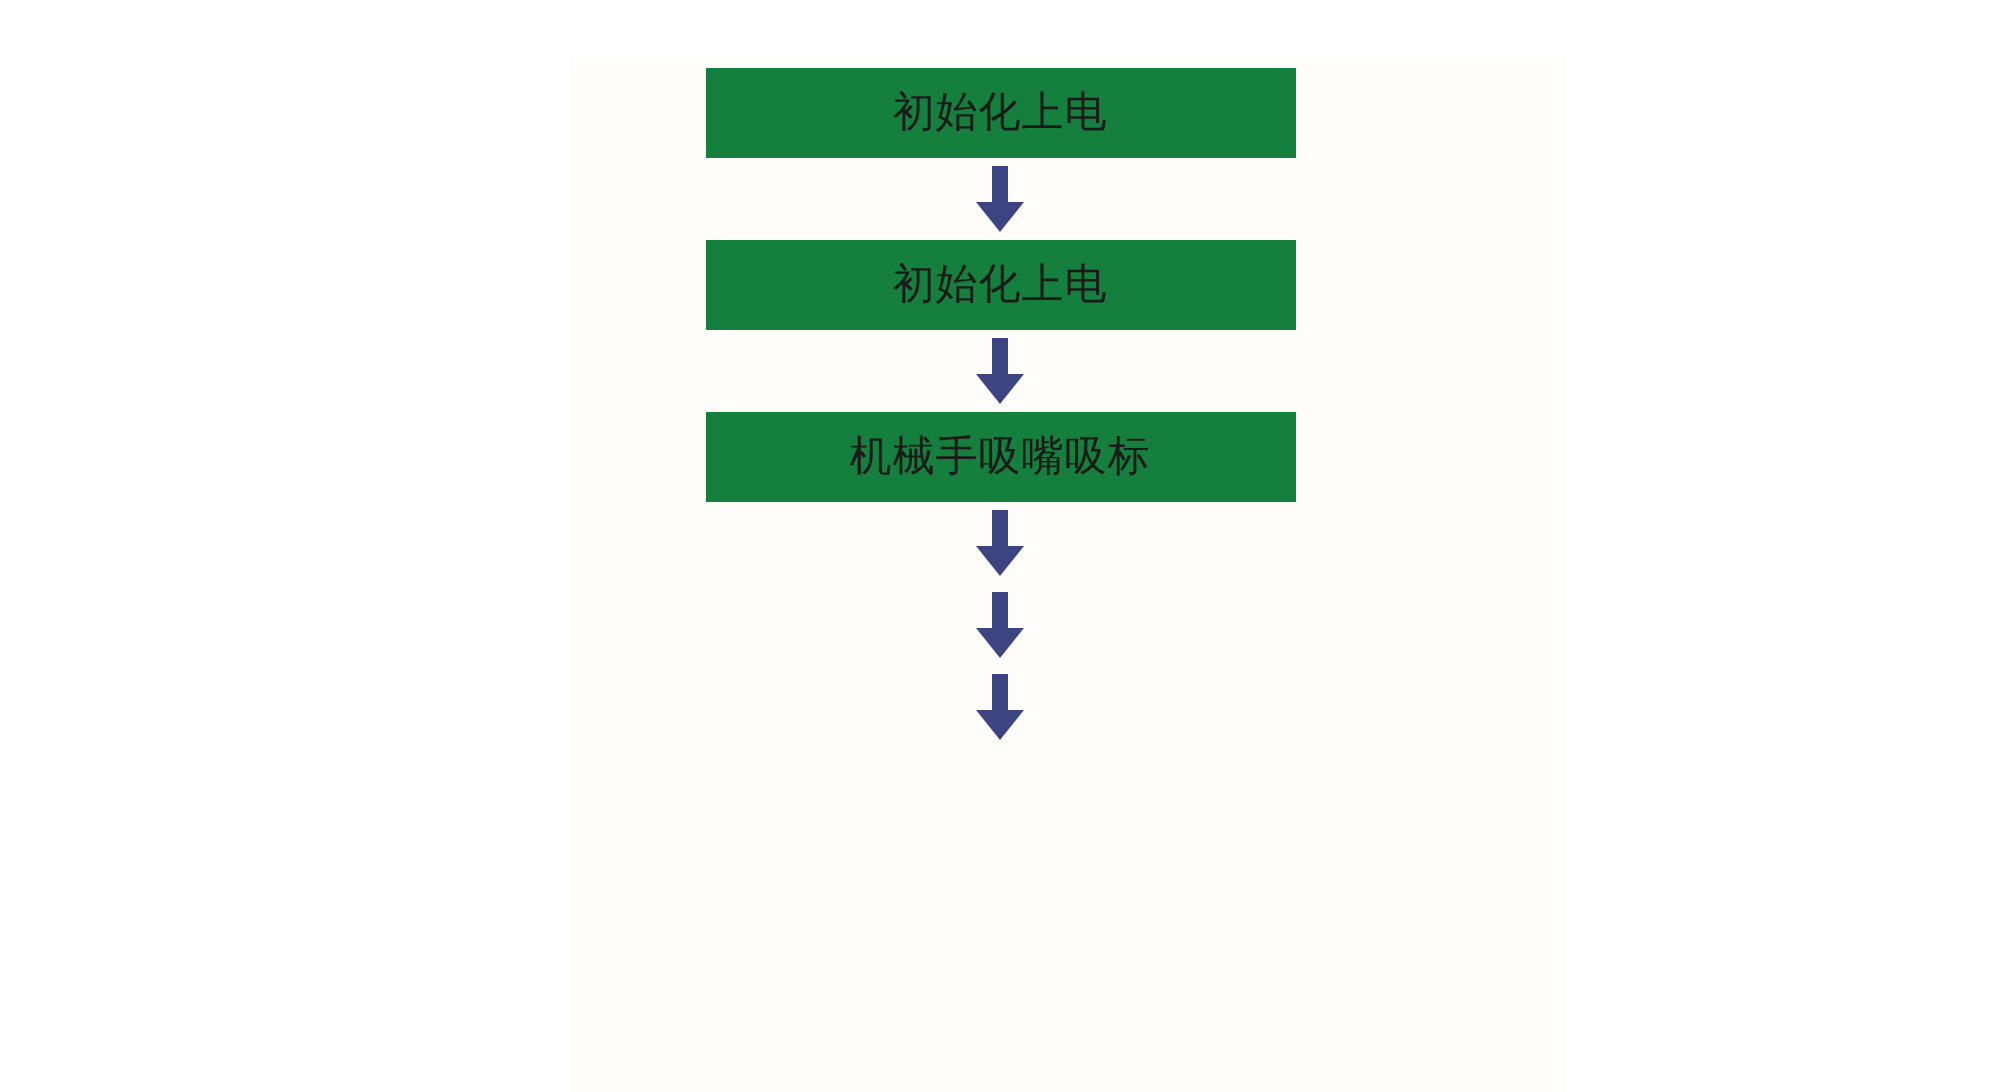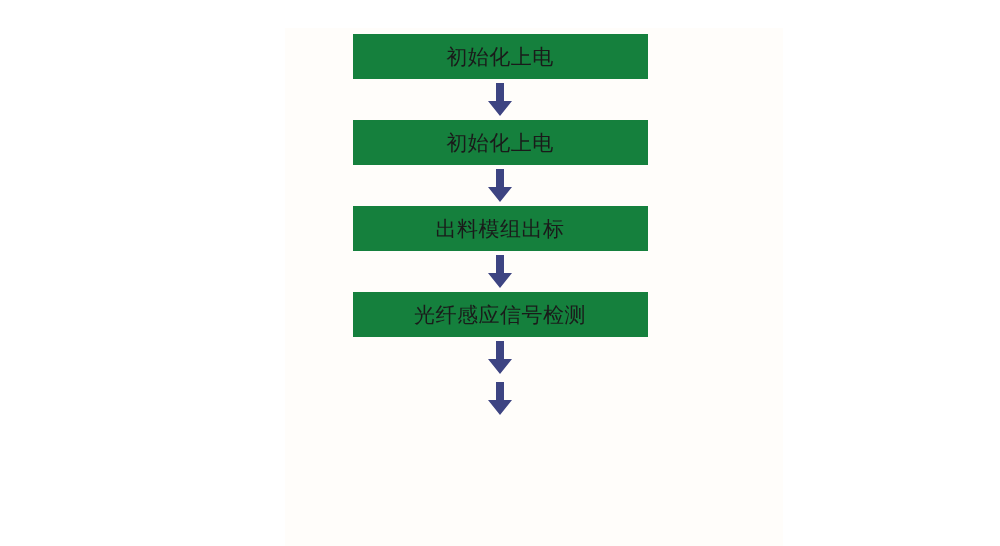--- a/index.html
+++ b/index.html
@@ -99,34 +99,31 @@
 
     <div class="flow-connector">
       <span>
         <svg class="arrow-svg" width="26" height="34" viewBox="0 0 26 34" xmlns="http://www.w3.org/2000/svg">
           <polygon points="9,0 17,0 17,18 25,18 13,33 1,18 9,18" fill="#3d4482"></polygon>
         </svg>
       </span>
     </div>
 
     <div class="flow-node">
-      <span class="flow-node-label">出料模组出标</span>
+      <span class="flow-node-label">机械手吸嘴吸标</span>
     </div>
 
     <div class="flow-connector">
       <span>
         <svg class="arrow-svg" width="26" height="34" viewBox="0 0 26 34" xmlns="http://www.w3.org/2000/svg">
           <polygon points="9,0 17,0 17,18 25,18 13,33 1,18 9,18" fill="#3d4482"></polygon>
         </svg>
       </span>
     </div>
 
-    <div class="flow-node">
-      <span class="flow-node-label">光纤感应信号检测</span>
-    </div>
 
     <div class="flow-connector">
       <span>
         <svg class="arrow-svg" width="26" height="34" viewBox="0 0 26 34" xmlns="http://www.w3.org/2000/svg">
           <polygon points="9,0 17,0 17,18 25,18 13,33 1,18 9,18" fill="#3d4482"></polygon>
         </svg>
       </span>
     </div>
 
 

